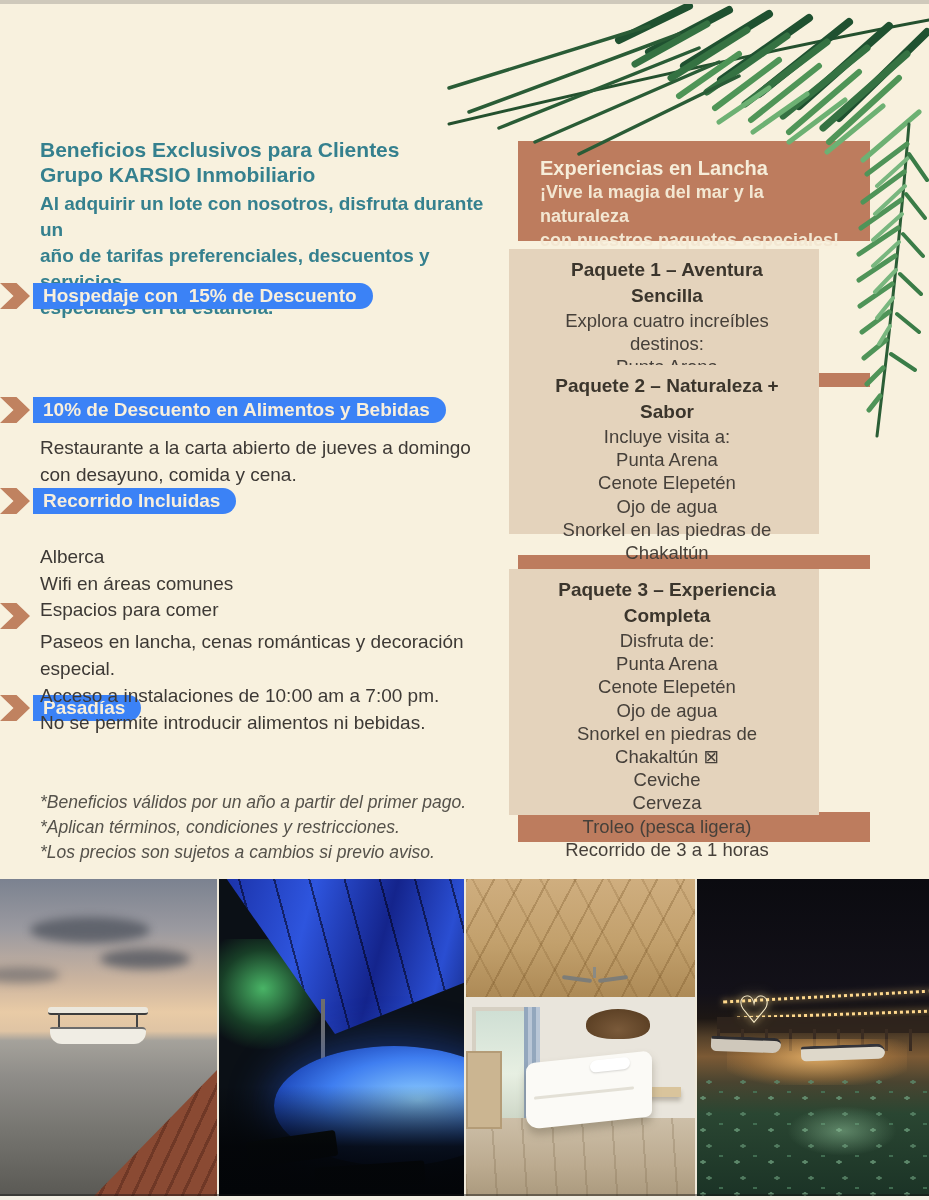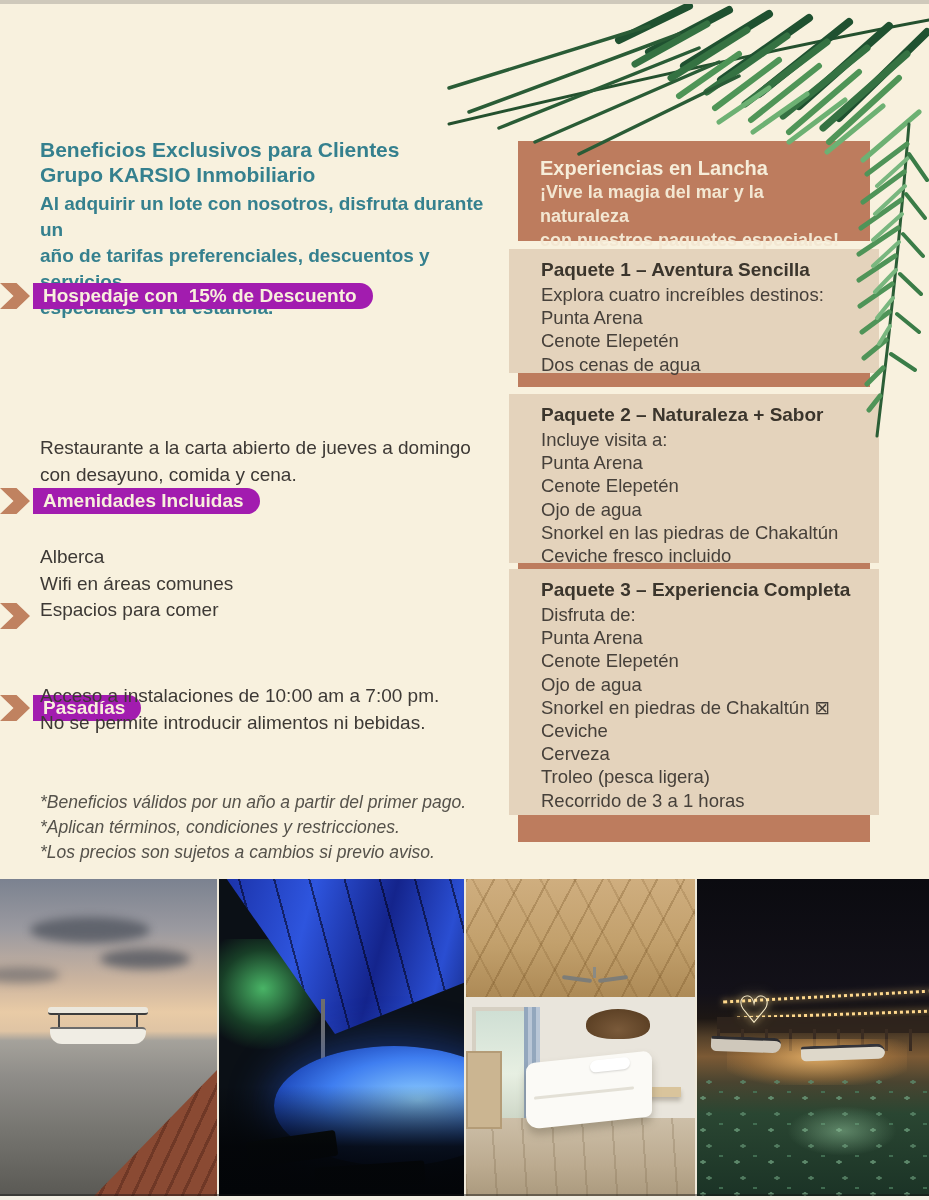--- a/index.html
+++ b/index.html
@@ -5,37 +5,37 @@
   html,body{margin:0;padding:0;background:#cfc9bb;}
   .page{position:relative;width:929px;height:1200px;margin:4px auto;background:#f8f1de;
         overflow:hidden;font-family:"Liberation Sans",sans-serif;}
   
   .intro{position:absolute;left:40px;top:133px;width:470px;}
   .intro-title{color:#35808e;font-size:21px;font-weight:700;line-height:25px;white-space:pre-line;}
   .intro-sub{color:#35808e;font-size:19px;font-weight:600;line-height:26px;margin-top:4px;white-space:pre-line;}
   .badge-row{position:absolute;left:0;height:26px;display:flex;align-items:stretch;}
   .badge-chevron{width:30px;background:#c08260;margin-right:3px;
      clip-path:polygon(0% 0%,55% 0%,100% 50%,55% 100%,0% 100%,45% 50%);}
-  .badge-pill{background:#a21caf;color:#f8efdc;font-size:19px;font-weight:700;
+  .badge-pill{background:#3b82f6;color:#f8efdc;font-size:19px;font-weight:700;
      line-height:26px;padding:0 16px 0 10px;border-radius:0 14px 14px 0;white-space:pre;}
   .body-text{position:absolute;left:40px;width:472px;color:#3d3935;font-size:19px;
      line-height:26.5px;white-space:pre-line;}
   .fineprint{position:absolute;left:40px;top:786px;width:470px;color:#55524b;
      font-size:17.5px;font-style:italic;line-height:25px;white-space:pre-line;}
   
   .exp-header{position:absolute;left:518px;top:137px;width:352px;height:100px;
      background:#bd7c5e;box-sizing:border-box;padding:15px 14px 0 22px;z-index:2;}
   .exp-title{color:#f6edd9;font-size:20px;font-weight:800;line-height:24px;}
   .exp-sub{color:#f3e7d2;font-size:18px;font-weight:600;line-height:24px;white-space:pre-line;}
-  .pkg{position:absolute;left:509px;width:370px;background:#e4d3bc;box-sizing:border-box;
-     padding:8px 26px 0 32px;z-index:2;}
+  .pkg{position:absolute;left:509px;width:310px;background:#e4d3bc;box-sizing:border-box;
+     padding:8px 26px 0 32px;z-index:2;text-align:center;}
   .pkg-title{color:#3b352c;font-size:19px;font-weight:700;line-height:26px;}
   .pkg-items{color:#46403a;font-size:18.5px;line-height:23.2px;white-space:pre-line;}
   .pkg1{top:245px;height:124px;}
-  .pkg2{top:390px;height:169px;}
+  .pkg2{top:361px;height:169px;}
   .pkg3{top:565px;height:246px;}
   .bar{position:absolute;left:518px;width:352px;background:#bd7c5e;z-index:1;}
   .bar1{top:369px;height:14px;}
   .bar2{top:551px;height:14px;}
   .bar3{top:808px;height:30px;}
   
   .palm{position:absolute;top:0;left:439px;width:490px;height:440px;z-index:5;pointer-events:none;}
   
   .photos{position:absolute;left:0;top:875px;width:929px;height:317px;background:#efe9da;}
   .photo{position:absolute;top:0;height:317px;overflow:hidden;}
@@ -144,34 +144,40 @@
     <div class="intro-sub">Al adquirir un lote con nosotros, disfruta durante un
 año de tarifas preferenciales, descuentos y servicios
 especiales en tu estancia.</div>
   </div>
 
   <div class="badge-row" style="top:279px">
     <div class="badge-chevron"></div>
     <div class="badge-pill">Hospedaje con&nbsp; 15% de Descuento</div>
   </div>
 
+  <div class="badge-row" style="top:393px">
+    <div class="badge-chevron"></div>
+    <div class="badge-pill">10% de Descuento en Alimentos y Bebidas</div>
+  </div>
   <div class="body-text" style="top:431px">Restaurante a la carta abierto de jueves a domingo
 con desayuno, comida y cena.</div>
 
   <div class="badge-row" style="top:484px">
     <div class="badge-chevron"></div>
-    <div class="badge-pill">Amenidades Incluidas</div>
+    <div class="badge-pill">Recorrido Incluidas</div>
   </div>
   <div class="body-text" style="top:540px">Alberca
 Wifi en áreas comunes
 Espacios para comer</div>
 
   <div class="badge-row" style="top:599px">
     <div class="badge-chevron"></div>
   </div>
+  <div class="body-text" style="top:625px">Paseos en lancha, cenas románticas y decoración
+especial.</div>
 
   <div class="badge-row" style="top:691px">
     <div class="badge-chevron"></div>
     <div class="badge-pill">Pasadías</div>
   </div>
   <div class="body-text" style="top:679px">Acceso a instalaciones de 10:00 am a 7:00 pm.
 No se permite introducir alimentos ni bebidas.</div>
 
   <div class="fineprint">*Beneficios válidos por un año a partir del primer pago.
 *Aplican términos, condiciones y restricciones.

